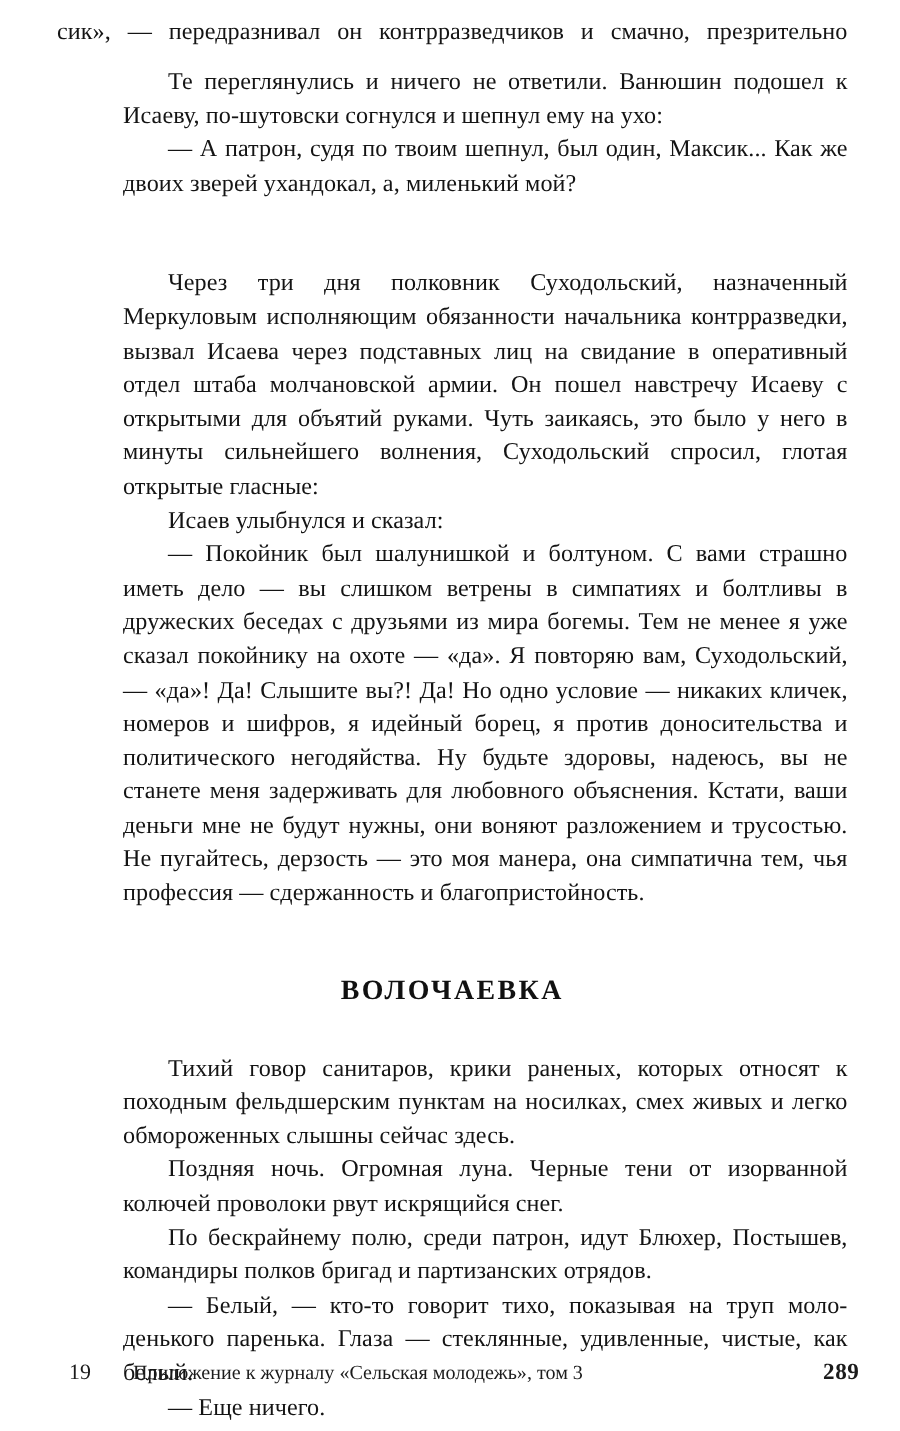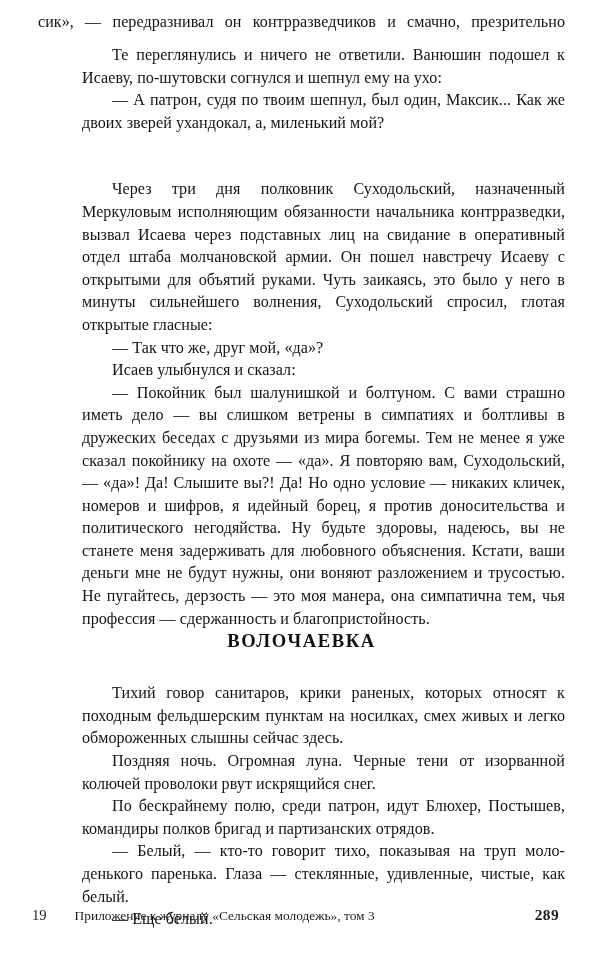--- a/index.html
+++ b/index.html
@@ -46,25 +46,26 @@
   .gap-large { height: 44px; }
   .section-title {
     text-align: center;
     font-size: 18.6px;
     font-weight: bold;
     letter-spacing: 1.6px;
     margin: 0;
     color: #111111;
   }
   .title-wrap {
+    margin-top: 42px;
     margin-bottom: 30px;
   }
   .footer {
     position: absolute;
-    left: 32px;
+    left: 46px;
     top: 906px;
     width: 527px;
     display: flex;
     align-items: baseline;
     justify-content: space-between;
     font-size: 13.4px;
     color: #1b1b1b;
   }
   .footer-left {
     display: flex;
@@ -107,33 +108,32 @@
       </p>
 
     <div class="gap-small"></div>
 
     <p class="indent">Те переглянулись и ничего не ответили. Ванюшин подошел к Исаеву, по-шутовски согнулся и шепнул ему на ухо:</p>
     <p class="indent">— А патрон, судя по твоим шепнул,   был один, Максик... Как же двоих зверей ухандокал, а, миленький мой?</p>
 
     <div class="gap-large"></div>
 
     <p class="indent">Через три дня полковник Суходольский, назначенный Меркуловым исполняющим обязанности начальника контрразведки, вызвал Исаева через подставных лиц на свидание в оперативный отдел штаба молчановской армии. Он пошел навстречу Исаеву с открытыми для объятий руками. Чуть заикаясь, это было у него в минуты   сильнейшего волнения, Суходольский спросил, глотая открытые гласные:</p>
-    <p class="indent">— Так что же, друг мой, «да»?</p>
     <p class="indent">Исаев улыбнулся и сказал:</p>
     <p class="indent">— Покойник был шалунишкой и болтуном. С вами страшно иметь дело — вы слишком ветрены в симпатиях и болтливы в дружеских беседах с друзьями из мира богемы. Тем не менее я уже сказал покойнику на охоте — «да». Я повторяю вам, Суходольский, — «да»! Да! Слышите вы?! Да! Но одно условие — никаких кличек, номеров и шифров, я идейный борец, я против доносительства и политического негодяйства. Ну будьте здоровы, надеюсь, вы не станете меня задерживать для любовного объяснения. Кстати, ваши деньги мне не будут нужны, они воняют разложением и трусостью. Не пугайтесь, дерзость — это моя манера, она симпатична тем, чья профессия — сдержанность и благопристойность.</p>
 
     <div class="title-wrap">
       <h2 class="section-title">ВОЛОЧАЕВКА</h2>
     </div>
 
     <p class="indent">Тихий говор санитаров,   крики раненых, которых относят к походным фельдшерским пунктам на носилках, смех живых и легко обмороженных слышны сейчас здесь.</p>
     <p class="indent">Поздняя ночь. Огромная луна. Черные тени от изорванной колючей проволоки рвут искрящийся снег.</p>
     <p class="indent">По бескрайнему полю, среди патрон, идут Блюхер, Постышев, командиры полков бригад и партизанских отрядов.</p>
     <p class="indent">— Белый, — кто-то говорит тихо, показывая на труп моло-денького паренька. Глаза — стеклянные, удивленные, чистые, как белый.</p>
-    <p class="indent">— Еще белый.</p>
+    <p class="indent">— Еще ничего.</p>
   </div>
 
   <div class="footer">
     <div class="footer-left">
       <span class="footer-num">19</span>
       <span class="footer-text">Приложение к журналу «Сельская молодежь», том 3</span>
     </div>
     <div class="folio">289</div>
   </div>
 </div>

